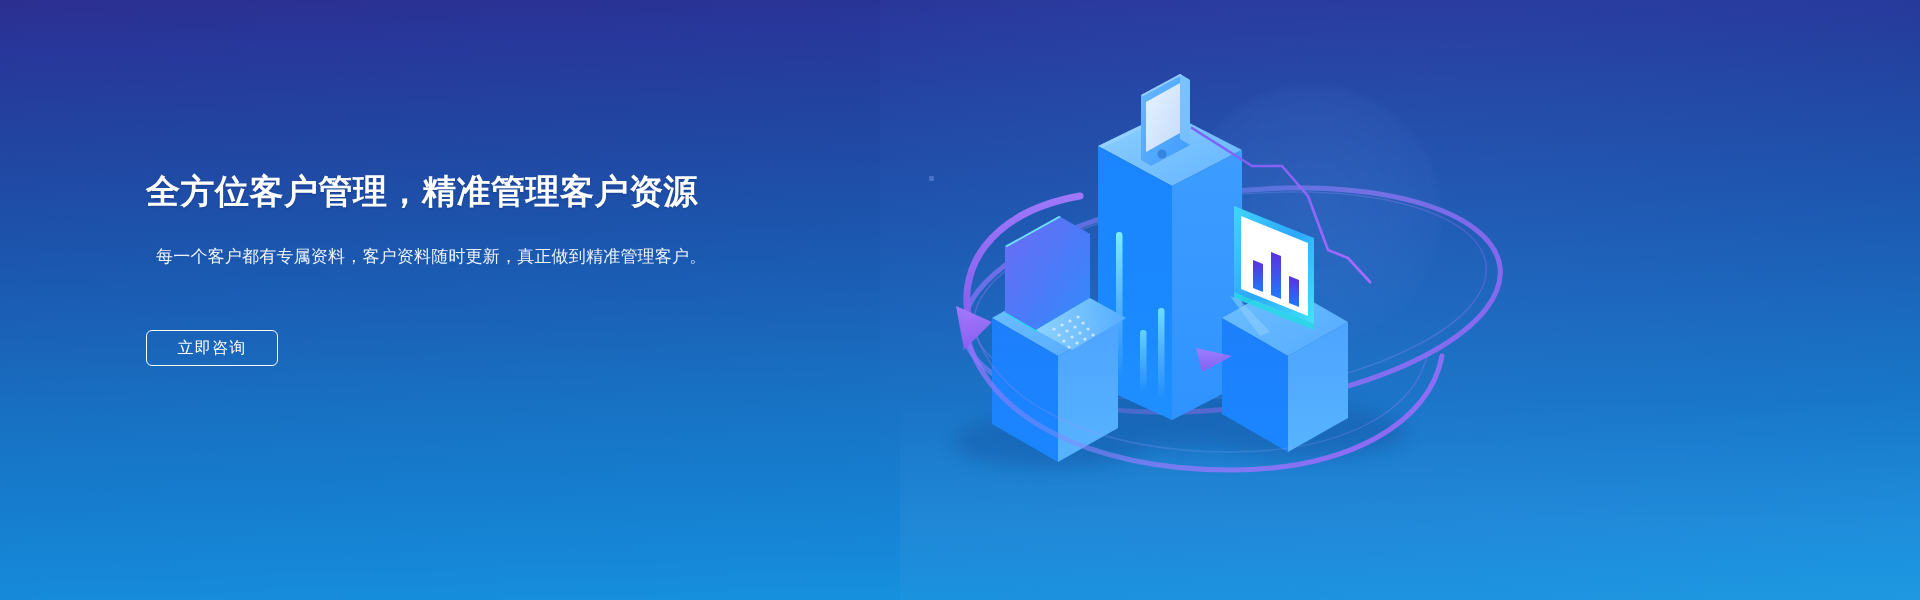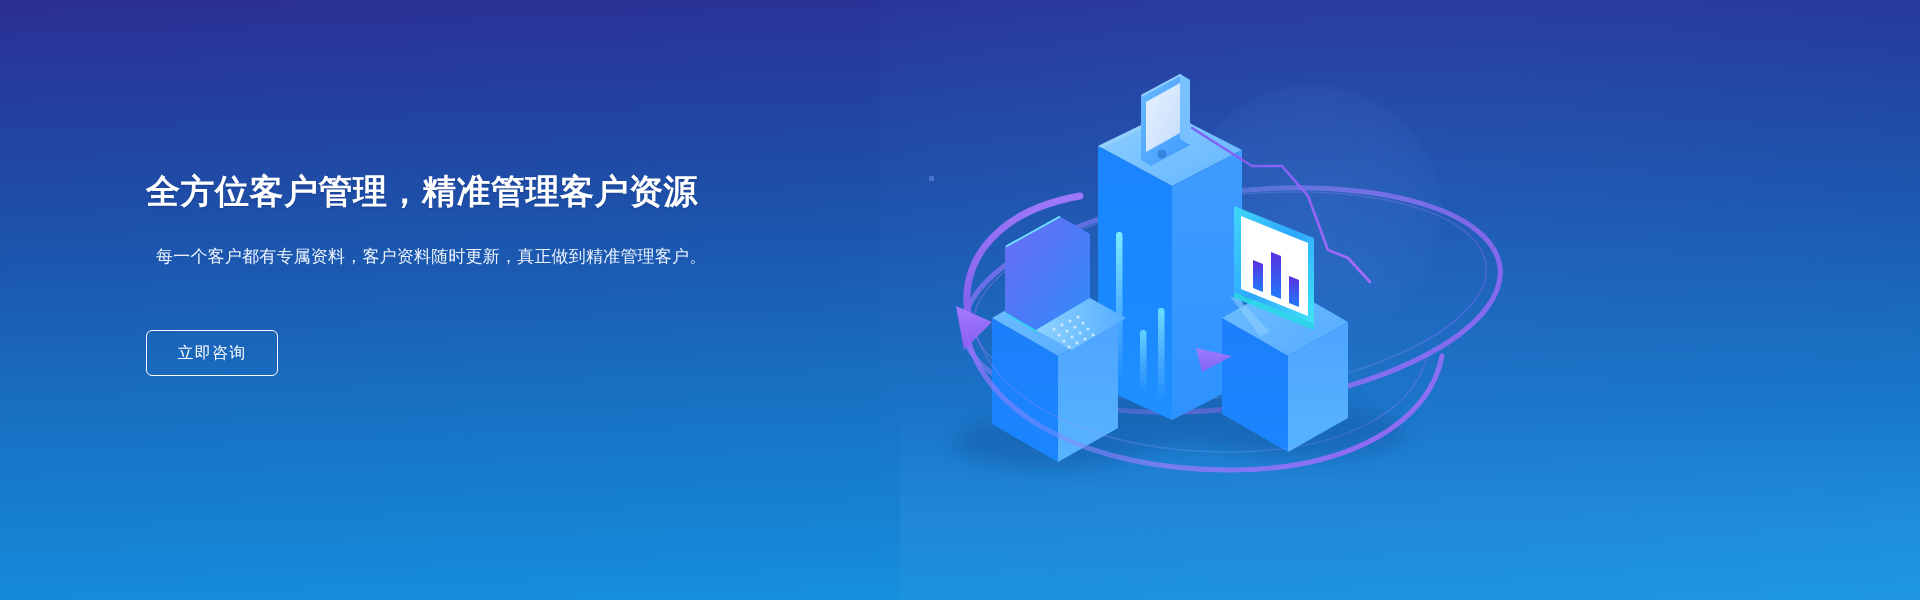--- a/index.html
+++ b/index.html
@@ -112,21 +112,21 @@
     letter-spacing: 0.2px;
   }
   .cta-button {
     position: absolute;
     top: 330px;
     left: 0;
     display: inline-flex;
     align-items: center;
     justify-content: center;
     width: 132px;
-    height: 46px;
+    height: 36px;
     border: 1.6px solid #ffffff;
     border-radius: 6px;
     background: transparent;
     color: #ffffff;
     font-size: 16px;
     font-family: inherit;
     letter-spacing: 1.2px;
     cursor: pointer;
     padding: 0;
   }

